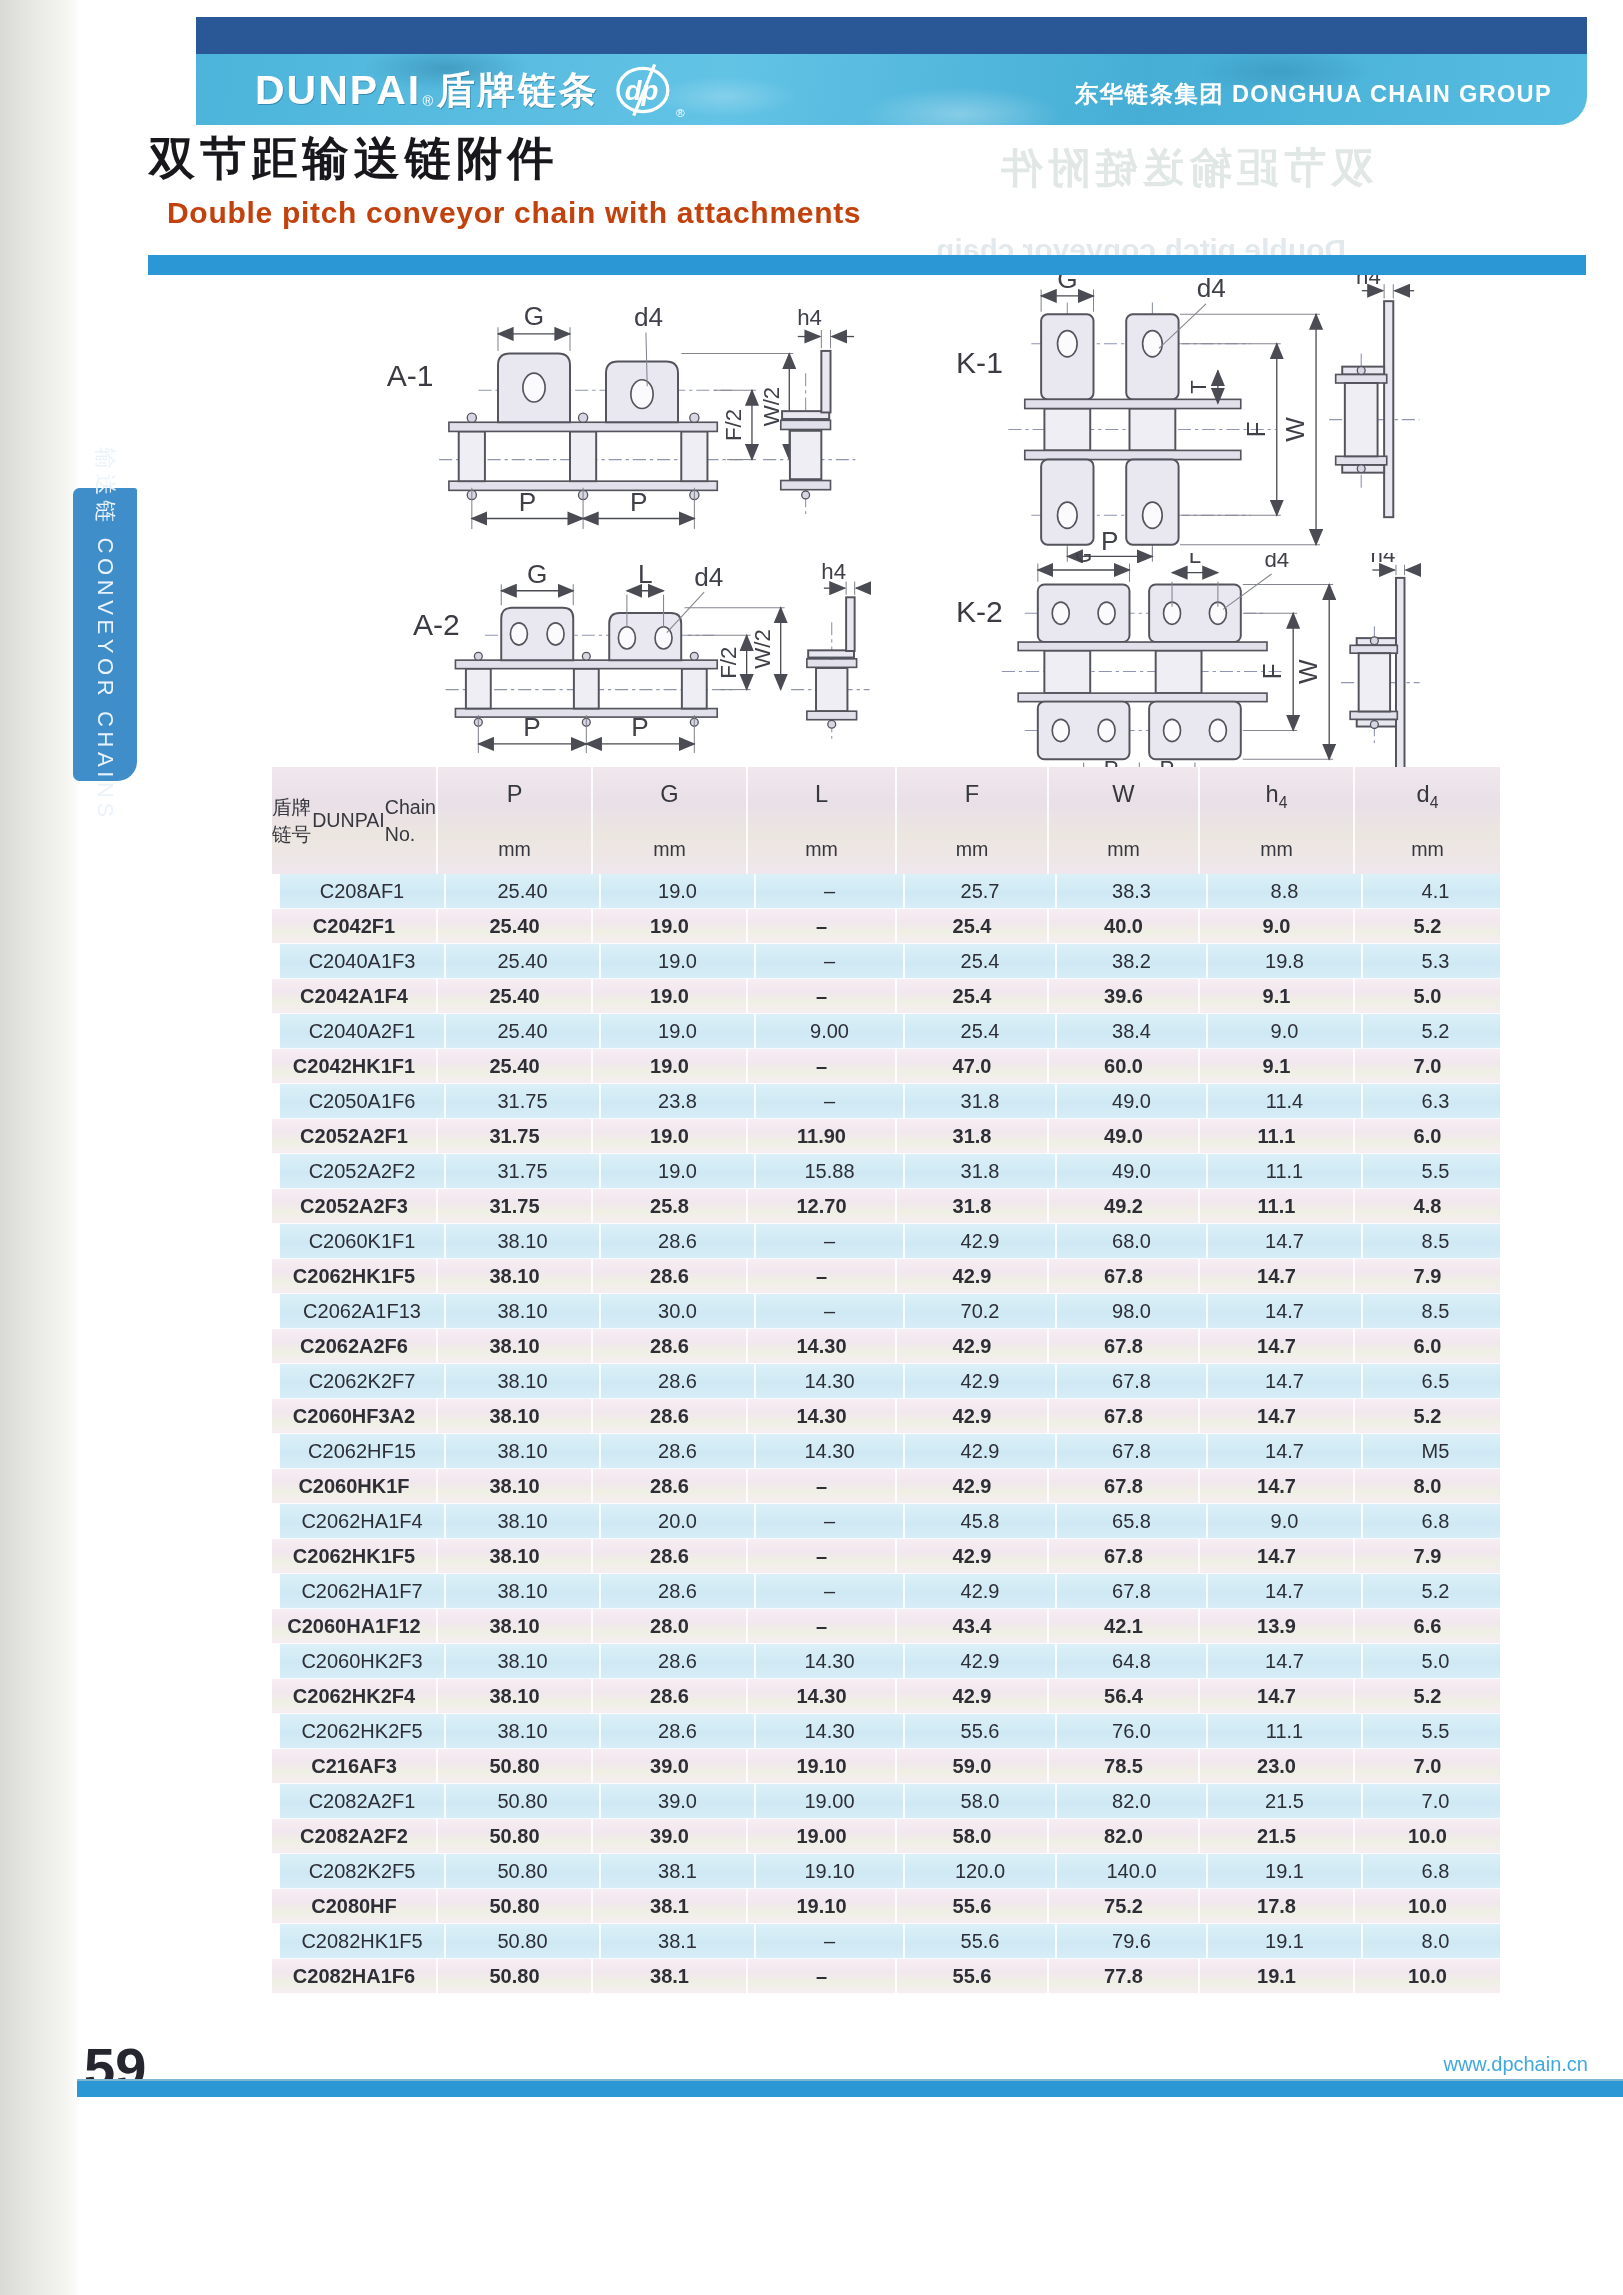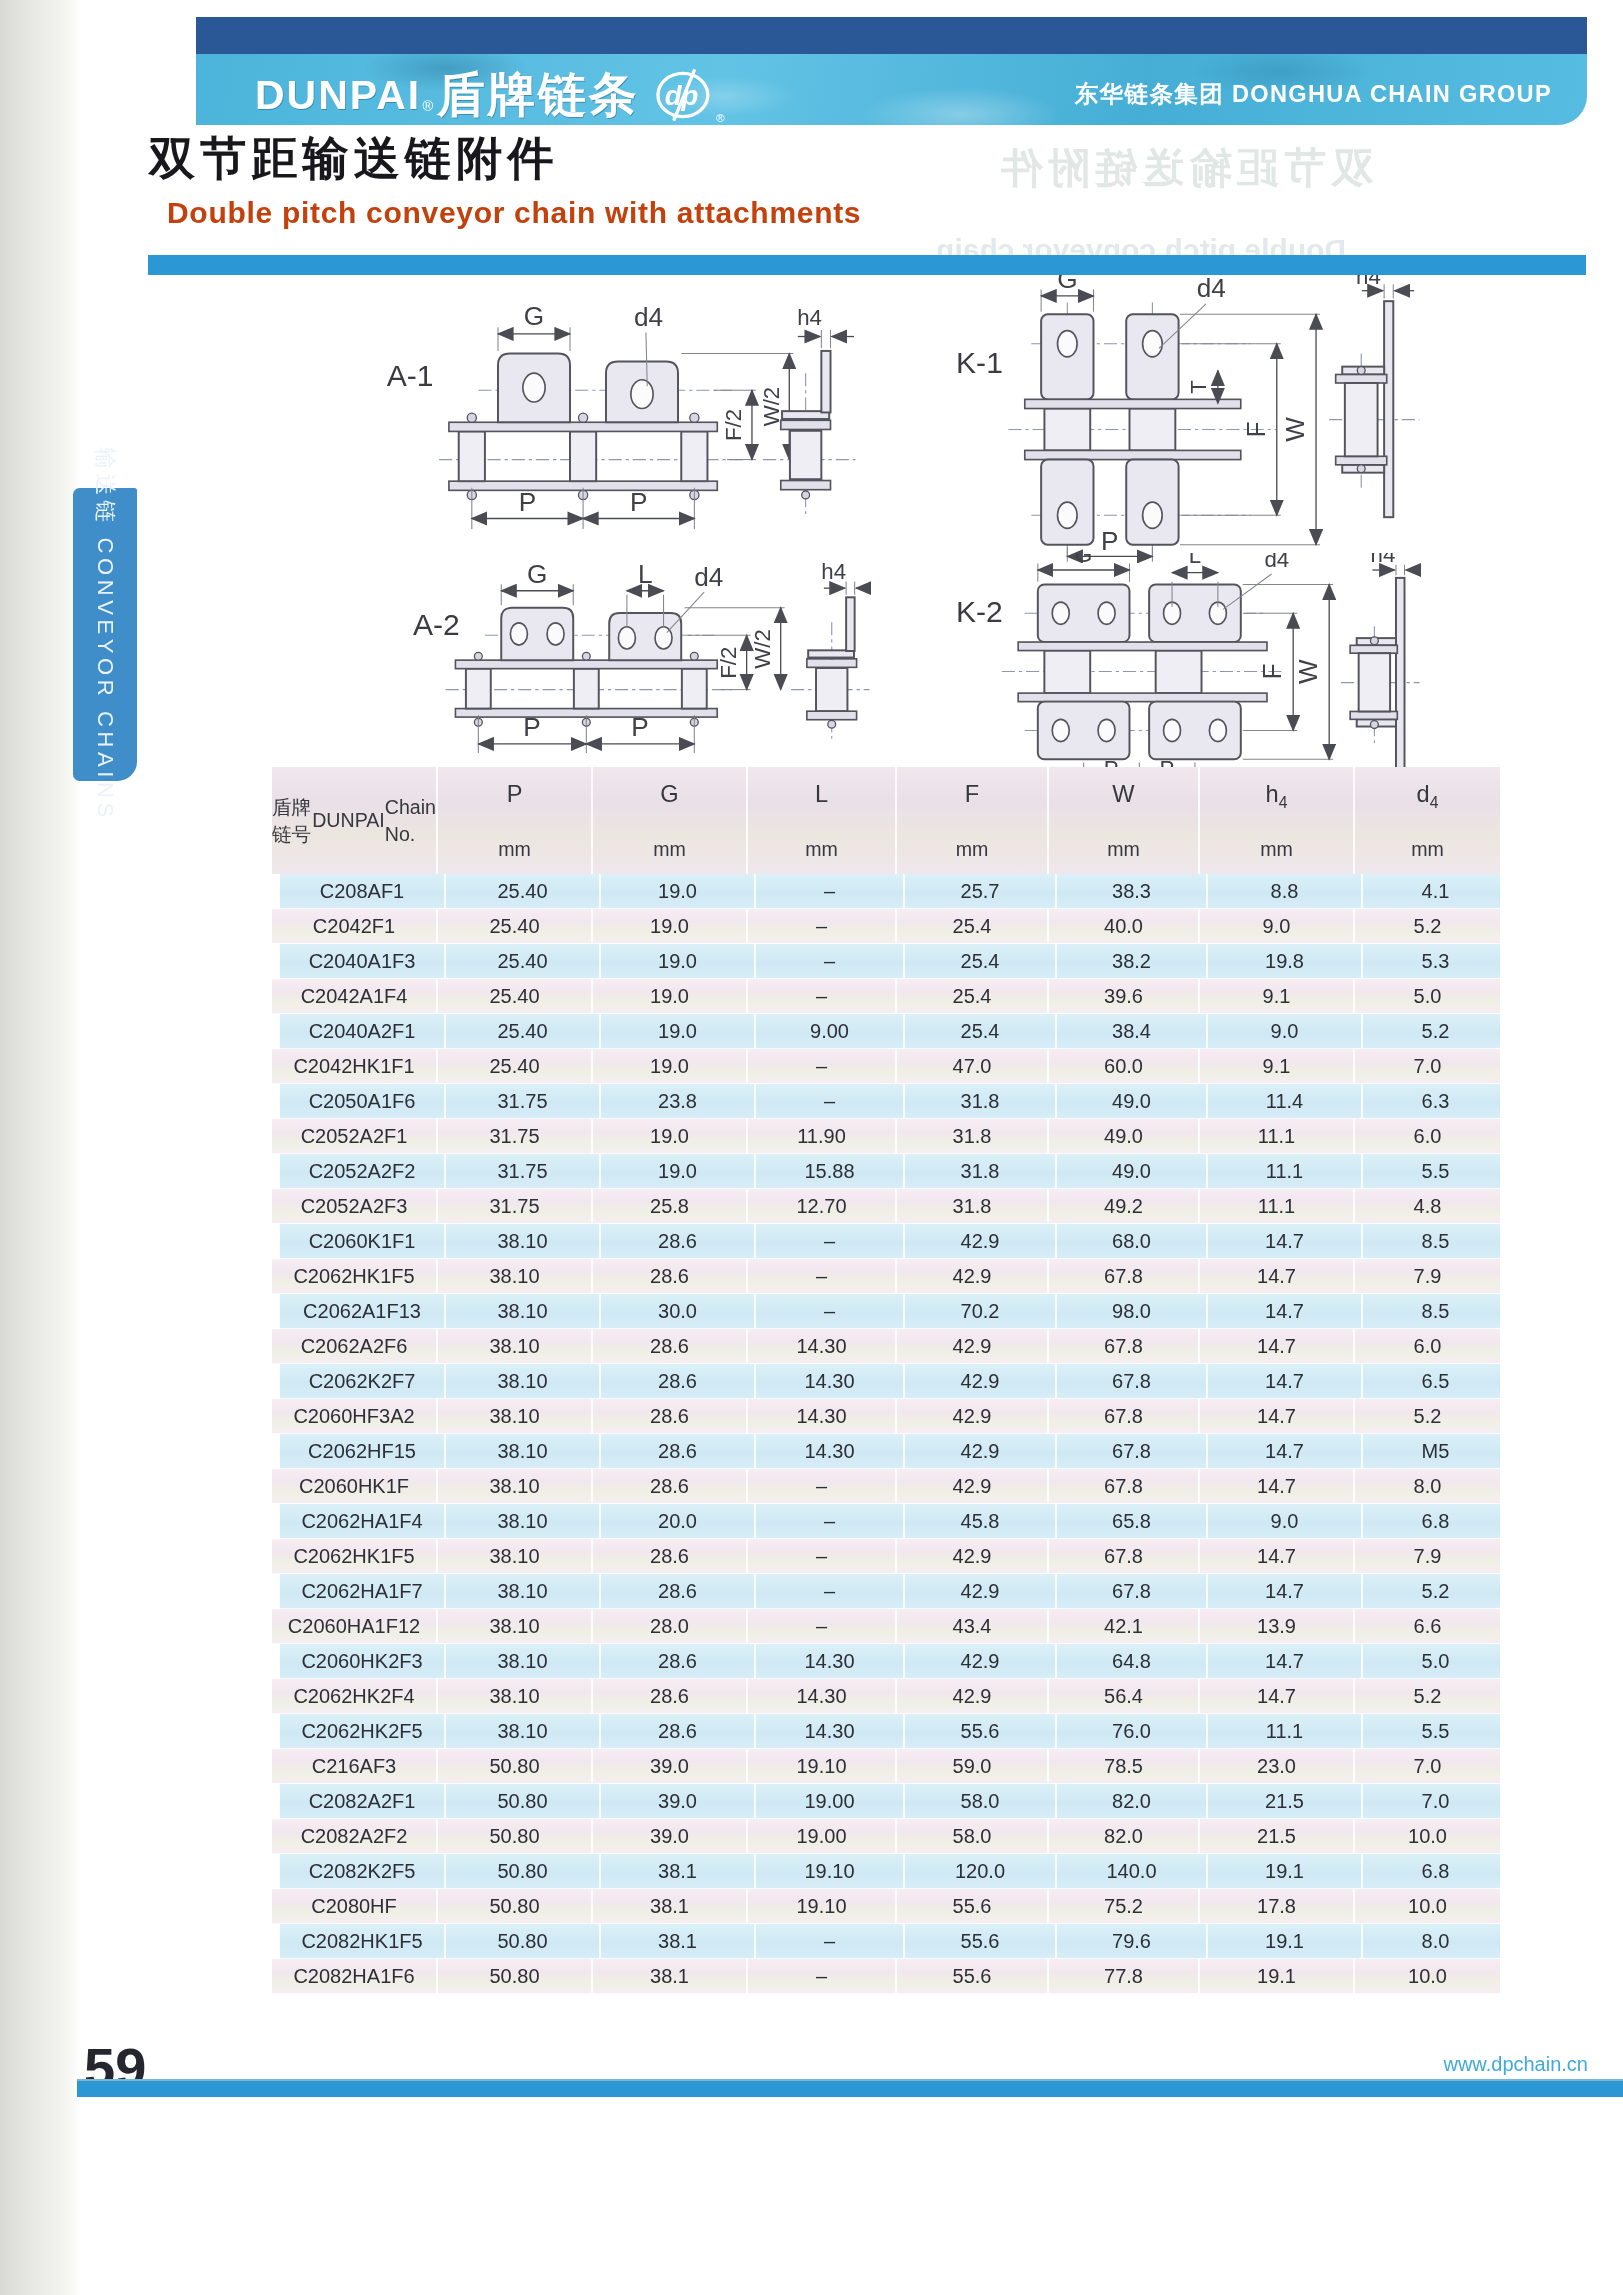--- a/index.html
+++ b/index.html
@@ -14,21 +14,21 @@
     background:
       radial-gradient(118px 33px at 18% 20%, rgba(18,80,120,.28), transparent 70%),
       radial-gradient(144px 39px at 55% 85%, rgba(255,255,255,.30), transparent 70%),
       radial-gradient(131px 36px at 78% 25%, rgba(20,90,130,.22), transparent 70%),
       radial-gradient(105px 29.5px at 38% 60%, rgba(255,255,255,.22), transparent 70%),
       linear-gradient(100deg,#4cb4da 0%,#62c3e5 38%,#46aed5 68%,#57bce1 100%);
     border-radius:0 0 29px 0;display:flex;align-items:center;}
   .brand{position:absolute;left:59px;top:9.2px;display:flex;align-items:center;color:#ffffff;}
   .brand-latin{font-size:41px;font-weight:bold;letter-spacing:2px;text-shadow:0.7px 0.7px 0 rgba(20,70,110,.4);}
   .brand-reg{font-size:14.4px;margin:22px 3.9px 0 1.3px;}
-  .brand-cn{font-size:48px;font-weight:bold;letter-spacing:2.6px;text-shadow:0.7px 0.7px 0 rgba(20,70,110,.4);}
+  .brand-cn{font-size:38px;font-weight:bold;letter-spacing:2.6px;text-shadow:0.7px 0.7px 0 rgba(20,70,110,.4);}
   .logo-mark{margin-left:14.4px;position:relative;width:63px;height:54px;}
   .logo-reg{position:absolute;right:-7.9px;bottom:-2.6px;font-size:11.8px;color:#ffffff;}
   .group-txt{position:absolute;right:35px;top:23.6px;color:#ffffff;font-size:23.6px;font-weight:bold;letter-spacing:1.3px;}
 
   
   .title-cn{position:absolute;left:149px;top:128px;font-size:46px;font-weight:bold;color:#17171c;letter-spacing:5.2px;}
   .title-en{position:absolute;left:167px;top:196px;font-size:30px;font-weight:bold;color:#c2410c;letter-spacing:0.7px;}
   .title-bar{position:absolute;left:148px;top:255px;width:1438px;height:19.6px;background:#2b97d4;}
 
   
@@ -55,21 +55,21 @@
   .ext{stroke:#83858f;stroke-width:1.6;fill:none;}
   .cl{stroke:#9095b2;stroke-width:1.7;fill:none;stroke-dasharray:20 6 5 6;}
   .nub{fill:#d8d6e2;stroke:#53545c;stroke-width:2;}
 
   
   .spec-table{position:absolute;left:272px;top:767px;width:1228px;}
   .thead{display:flex;height:107px;
     background:linear-gradient(180deg,#f0e8ed 0%,#e9e0e7 35%,#ece6e0 65%,#efe7ec 100%);}
   .trow{display:flex;height:35px;border-bottom:1.3px solid rgba(255,255,255,.75);box-sizing:border-box;}
   .row-blue{background:linear-gradient(180deg,#dcf0f8 0%,#cfe9f4 55%,#d7edf7 100%);margin-left:8px;}
-  .row-pink{background:linear-gradient(180deg,#f7eef3 0%,#f1e7ee 38%,#eff0e4 68%,#f6edf2 100%);}
+  .row-pink{background:linear-gradient(180deg,#f7eef3 0%,#f1e7ee 38%,#eff0e4 68%,#f6edf2 100%);font-weight:bold;}
   .tc{display:flex;align-items:center;justify-content:center;box-sizing:border-box;
     border-right:2.6px solid rgba(255,255,255,.85);font-size:20px;color:#2e2e36;}
   .tc:last-child{border-right:none;}
   .c0{flex:0 0 166px;} .c1{flex:0 0 155px;} .c2{flex:0 0 155px;} .c3{flex:0 0 149px;}
   .c4{flex:0 0 152px;} .c5{flex:0 0 151px;} .c6{flex:0 0 155px;} .c7{flex:0 0 145px;}
   .hcorner{flex-direction:row;justify-content:center;line-height:1.35;font-size:19.6px;color:#37373f;}
   .hcol{flex-direction:column;justify-content:space-between;padding:14.4px 0 13px 0;color:#37373f;}
   .hmain{font-size:23.6px;}
   .hmain sub{font-size:15.7px;}
   .hunit{font-size:19.6px;}

